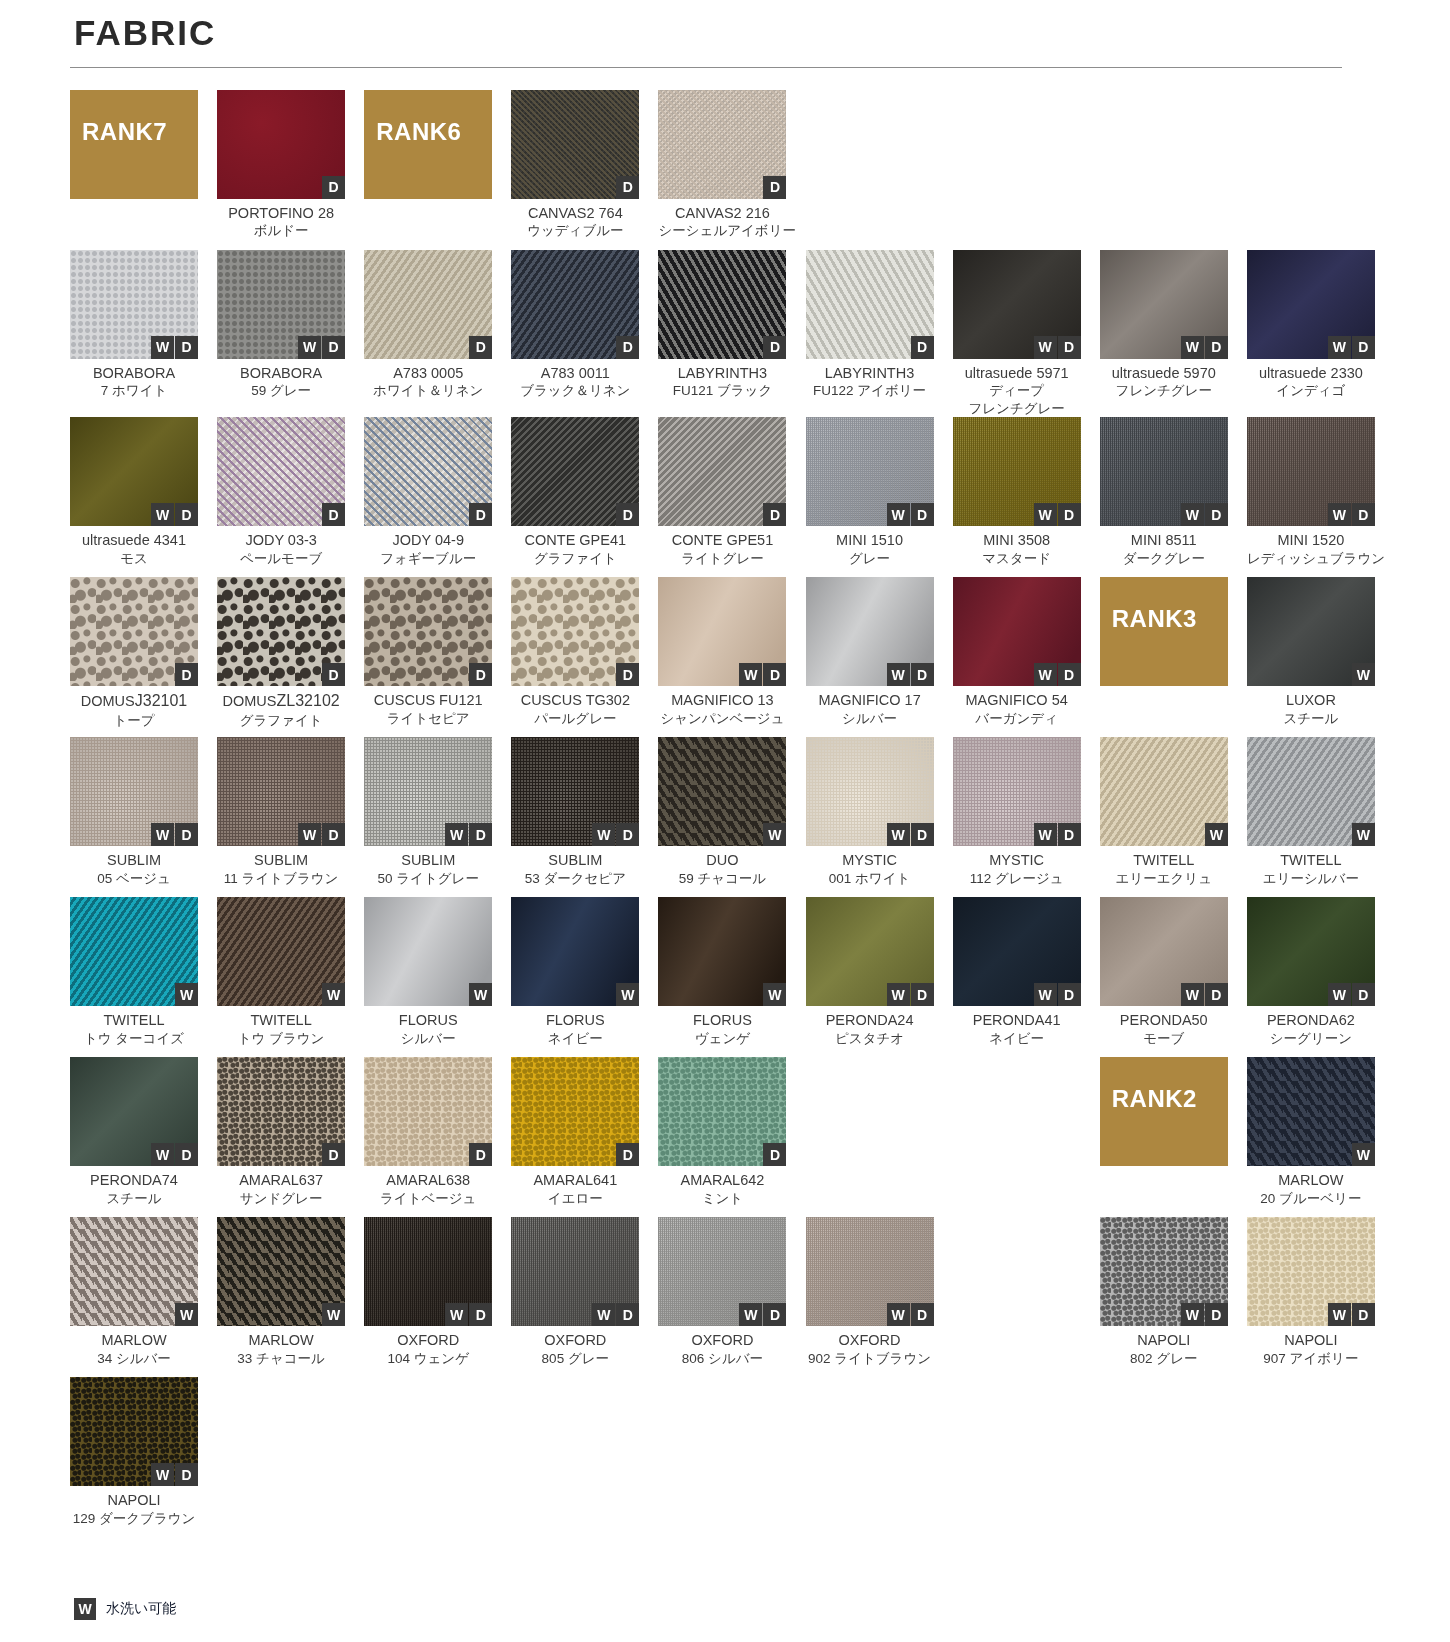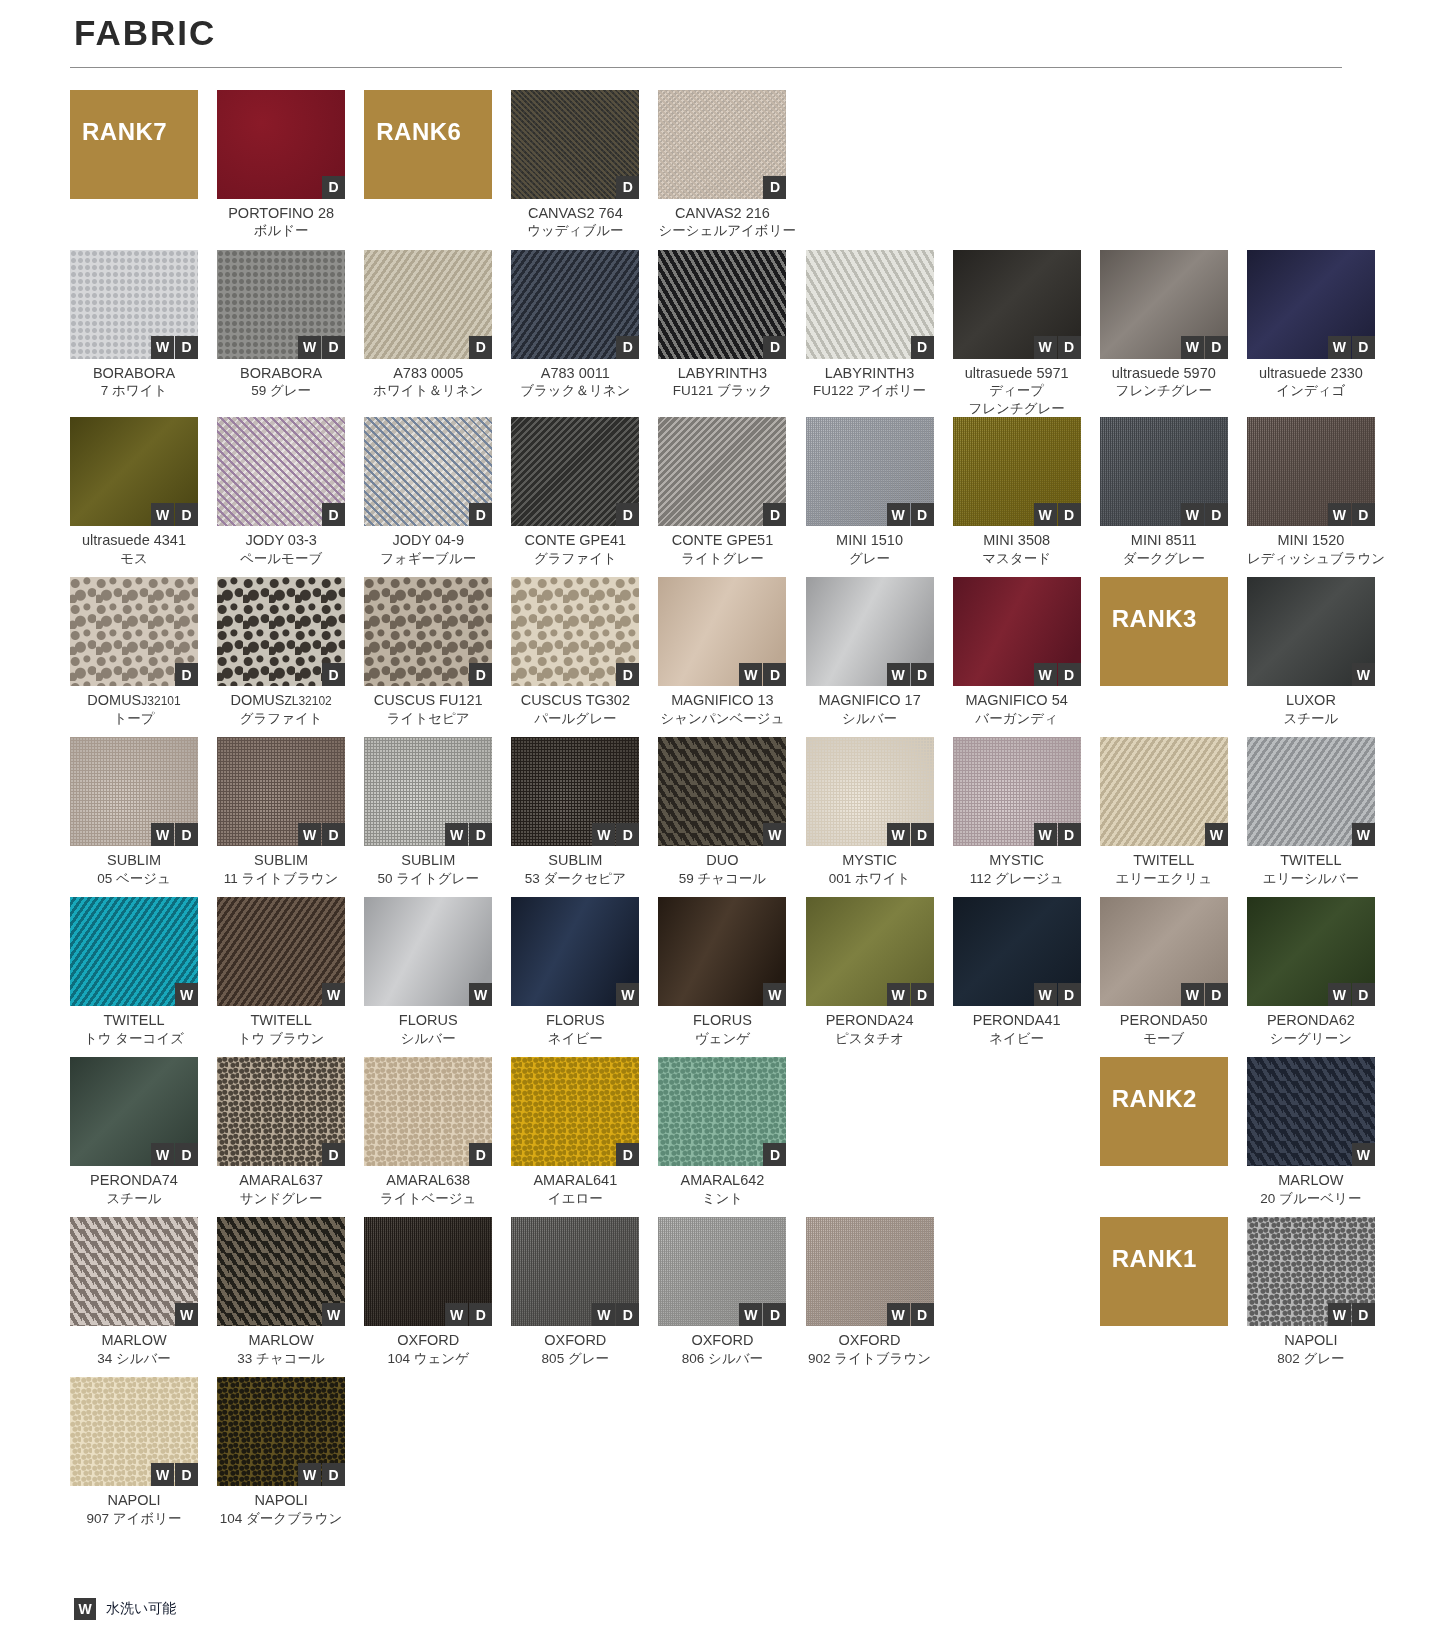--- a/index.html
+++ b/index.html
@@ -103,21 +103,21 @@
     line-height: 1.3;
     min-height: 46px;
   }
   .cap .name {
     display: block;
     font-size: 14.5px;
     color: #3d3d3d;
     white-space: nowrap;
   }
   .cap .name .sub {
-    font-size: 12px;
+    font-size: 16px;
   }
   .cap .color {
     display: block;
     font-size: 13.5px;
     color: #3d3d3d;
     white-space: nowrap;
   }
   
   .legend {
     position: absolute;
@@ -956,29 +956,20 @@
           <span class="color">902 ライトブラウン</span>
         </div>
       </div>
       <div class="cell empty">
         <div class="swatch-wrap"></div>
         <div class="cap">
           <span class="name">&nbsp;</span>
           <span class="color">&nbsp;</span>
         </div>
       </div>
-      <div class="cell rank">
-        <div class="rank-tile">
-          <span class="rank-label">RANK1</span>
-        </div>
-        <div class="cap">
-          <span class="name">&nbsp;</span>
-          <span class="color">&nbsp;</span>
-        </div>
-      </div>
       <div class="cell">
         <div class="swatch-wrap">
           <div class="swatch" style="background:#b4b4b4;background-image:radial-gradient(circle at 25% 30%, #5d5d5d 0 2px, transparent 3px),radial-gradient(circle at 70% 20%, #5d5d5d 0 2px, transparent 3px),radial-gradient(circle at 45% 75%, #5d5d5d 0 2px, transparent 3px),radial-gradient(circle at 88% 68%, #5d5d5d 0 2px, transparent 3px);background-size:11px 11px;"></div>
           <div class="badges">
             <span class="badge">W</span>
             <span class="badge">D</span>
           </div>
         </div>
         <div class="cap">
           <span class="name">NAPOLI</span>
@@ -1001,21 +992,21 @@
       <div class="cell">
         <div class="swatch-wrap">
           <div class="swatch" style="background:#5f5020;background-image:radial-gradient(circle at 25% 30%, #1d1a10 0 2px, transparent 3px),radial-gradient(circle at 70% 20%, #1d1a10 0 2px, transparent 3px),radial-gradient(circle at 45% 75%, #1d1a10 0 2px, transparent 3px),radial-gradient(circle at 88% 68%, #1d1a10 0 2px, transparent 3px);background-size:11px 11px;"></div>
           <div class="badges">
             <span class="badge">W</span>
             <span class="badge">D</span>
           </div>
         </div>
         <div class="cap">
           <span class="name">NAPOLI</span>
-          <span class="color">104 ダークブラウン</span>
+          <span class="color">129 ダークブラウン</span>
         </div>
       </div>
       <div class="cell empty">
         <div class="swatch-wrap"></div>
         <div class="cap">
           <span class="name">&nbsp;</span>
           <span class="color">&nbsp;</span>
         </div>
       </div>
       <div class="cell empty">

